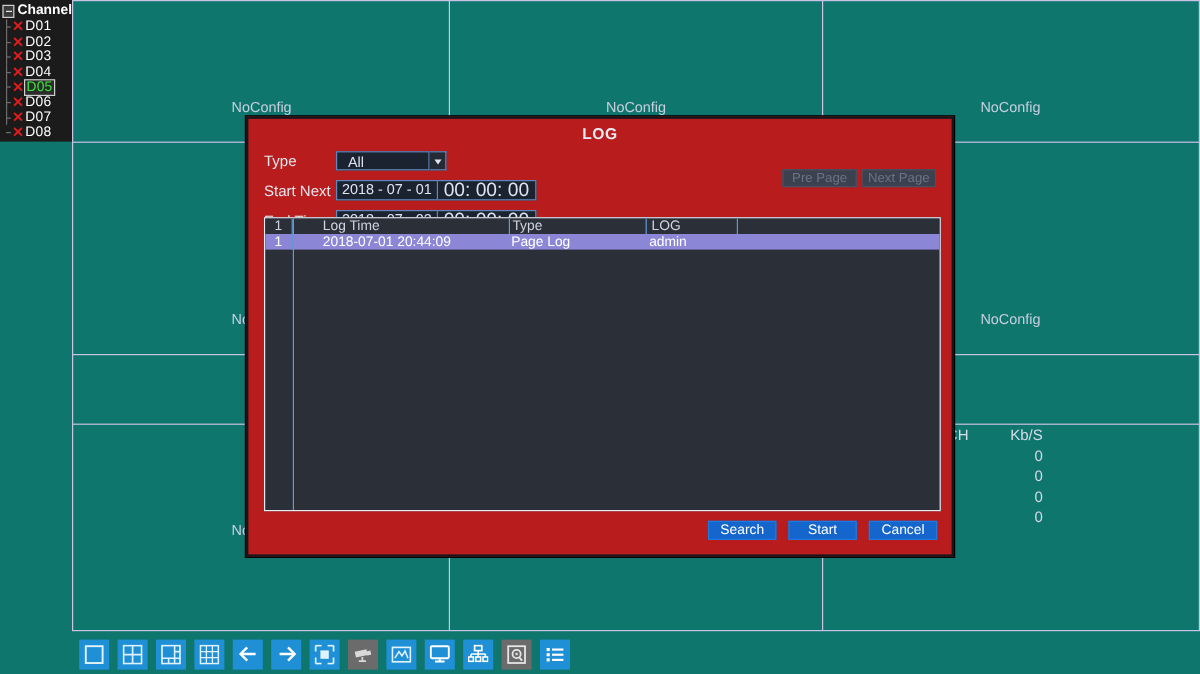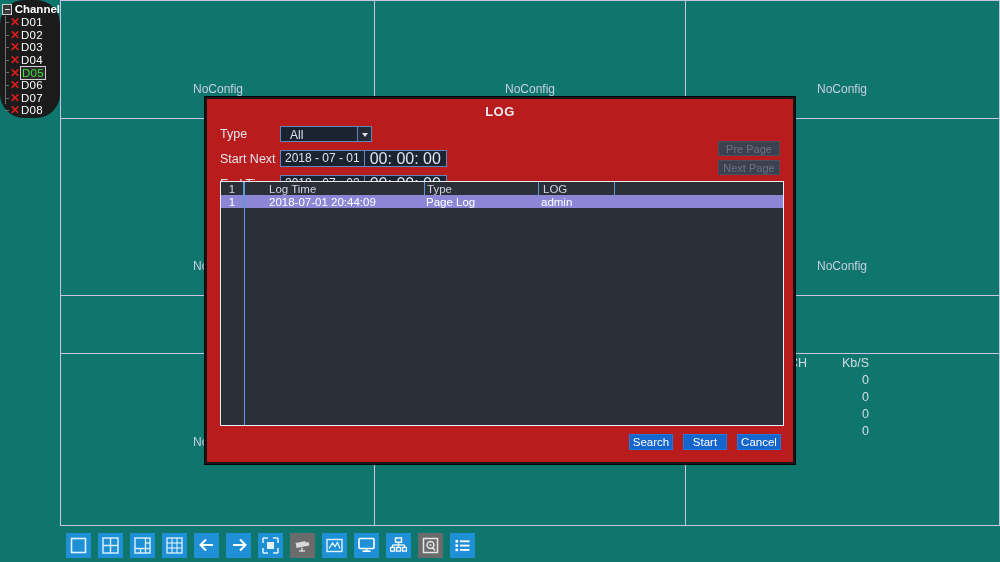--- a/index.html
+++ b/index.html
@@ -8,21 +8,21 @@
        -webkit-font-smoothing:antialiased;}
 
   
   #video-wall{position:absolute;left:0;top:0;width:1000px;height:562px;background:#0f766e;}
   .vline{position:absolute;background:#c9c3e6;width:1px;top:0;height:525px;}
   .hline{position:absolute;background:#c9c3e6;height:1px;left:60px;width:940px;}
   .pane-label{position:absolute;color:#c8cfe0;font-size:12px;white-space:nowrap;}
 
   
   #channel-tree{position:absolute;left:0;top:0;width:60px;height:118px;
-      background:#1b1b1b;color:#fff;font-size:11.5px;padding-top:2px;box-sizing:border-box;border-radius:24px;}
+      background:#1b1b1b;color:#fff;font-size:11.5px;padding-top:2px;box-sizing:border-box;}
   .tree-head{display:flex;align-items:center;gap:3px;padding-left:2px;height:14px;font-weight:bold;}
   .tree-box{width:9px;height:9px;border:1px solid #cfcfcf;background:#3a3a3a;
       display:inline-block;position:relative;}
   .tree-box:after{content:"";position:absolute;left:2px;top:4px;width:5px;height:1px;background:#e6e6e6;}
   .tree-item{display:flex;align-items:center;height:12.6px;padding-left:4px;position:relative;}
   .tree-stem{position:absolute;left:5px;top:0;width:1px;height:100%;background:#6e6e6e;}
   .tree-dash{position:absolute;left:5px;top:6px;width:4px;height:1px;background:#6e6e6e;}
   .x-mark{color:#e01b1b;font-size:12px;font-weight:bold;margin-left:6px;margin-right:1px;
       line-height:1;font-family:"Liberation Sans",sans-serif;}
   .ch-name{color:#ffffff;letter-spacing:.2px;text-align:center;}
@@ -48,40 +48,40 @@
       border-left:none;box-sizing:border-box;position:relative;}
   .select-arrow:after{content:"";position:absolute;left:3.5px;top:6px;
       border-left:3.5px solid transparent;border-right:3.5px solid transparent;
       border-top:4px solid #dfe4f0;}
   .dt-box{display:flex;align-items:center;height:17px;border:1px solid #5f87bd;
       background:#1b2330;box-sizing:border-box;}
   .dt-date{color:#dfe4f0;font-size:12px;padding:0 4px;line-height:15px;white-space:pre;}
   .dt-div{width:1px;height:15px;background:#5f87bd;}
   .dt-time{color:#dfe4f0;font-size:16px;padding:0 5px;line-height:15px;white-space:pre;}
 
-  .page-btns{position:absolute;right:13px;top:42px;display:flex;flex-direction:column;gap:4px;}
+  .page-btns{position:absolute;right:13px;top:42px;display:flex;gap:4px;}
   .page-btn{width:62px;height:15px;background:#3c4150;border:1px solid #4a5060;
       color:#6d7384;font-size:11px;text-align:center;line-height:14px;box-sizing:border-box;}
 
   
   #log-table{position:absolute;left:13px;top:82px;width:564px;height:245px;
       border:1px solid #e9ecf3;background:#2b2f38;box-sizing:border-box;overflow:hidden;}
   .tbl-row{display:flex;height:13px;font-size:11.5px;align-items:center;}
   .tbl-head{background:#2b2f38;color:#cfd4e2;}
   .tbl-sel{background:#8b87d6;color:#ffffff;}
   .c-idx{width:22px;text-align:center;}
   .c-sep{width:1px;height:13px;background:#5f9ad6;}
   .c-time{width:160px;padding-left:5px;box-sizing:border-box;margin-left:20px;}
   .c-type{width:113px;padding-left:2px;box-sizing:border-box;}
   .c-log{width:75px;padding-left:4px;box-sizing:border-box;}
   .tbl-vline2{position:absolute;left:23px;top:0;width:1px;height:243px;background:#5f9ad6;}
 
   
   .footer-btns{position:absolute;right:12px;bottom:12px;display:flex;gap:10px;}
-  .btn{width:44px;height:16px;background:#1566cc;border:1px solid #1f7ae0;
+  .btn{width:57px;height:16px;background:#1566cc;border:1px solid #1f7ae0;
       color:#fff;font-size:11.5px;text-align:center;line-height:15px;box-sizing:border-box;}
 
   
   #toolbar{position:absolute;left:60px;top:531px;height:28px;display:flex;align-items:center;
       gap:7px;padding-left:6px;}
   .tb{width:25px;height:25px;background:#1f8fd6;display:flex;align-items:center;
       justify-content:center;box-sizing:border-box;}
   .tb.dim{background:#6b6b6b;}
   .tb svg{display:block;}
 </style>

